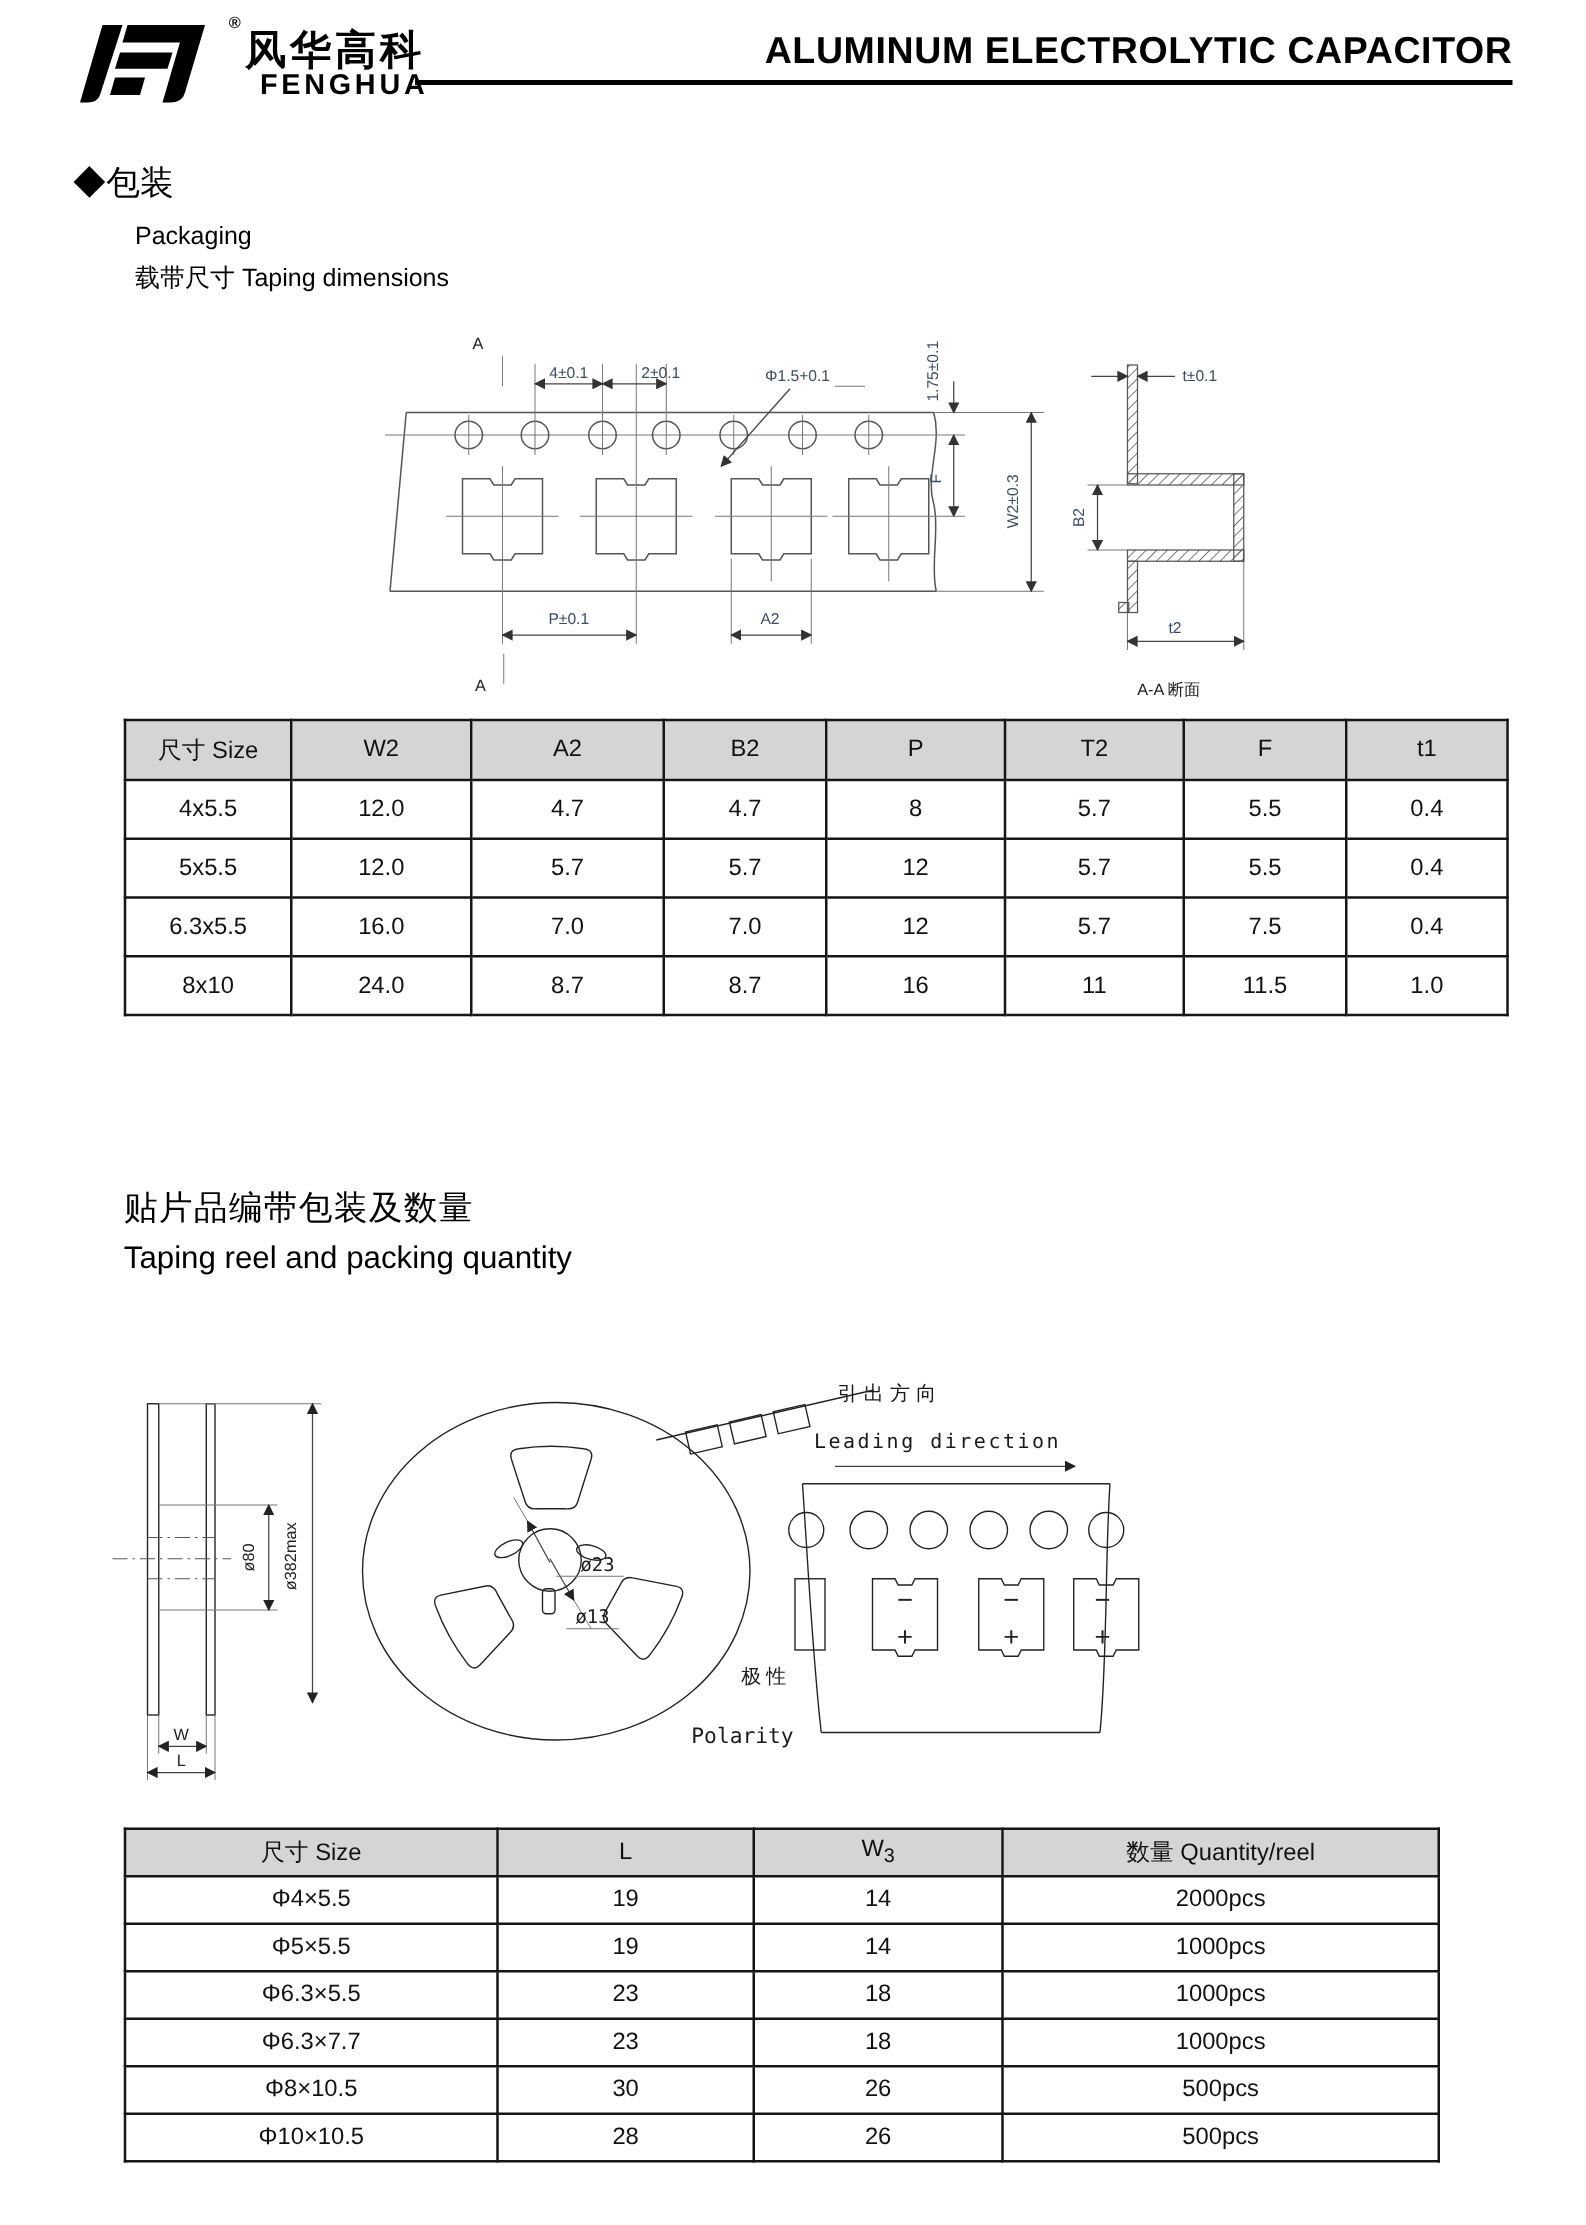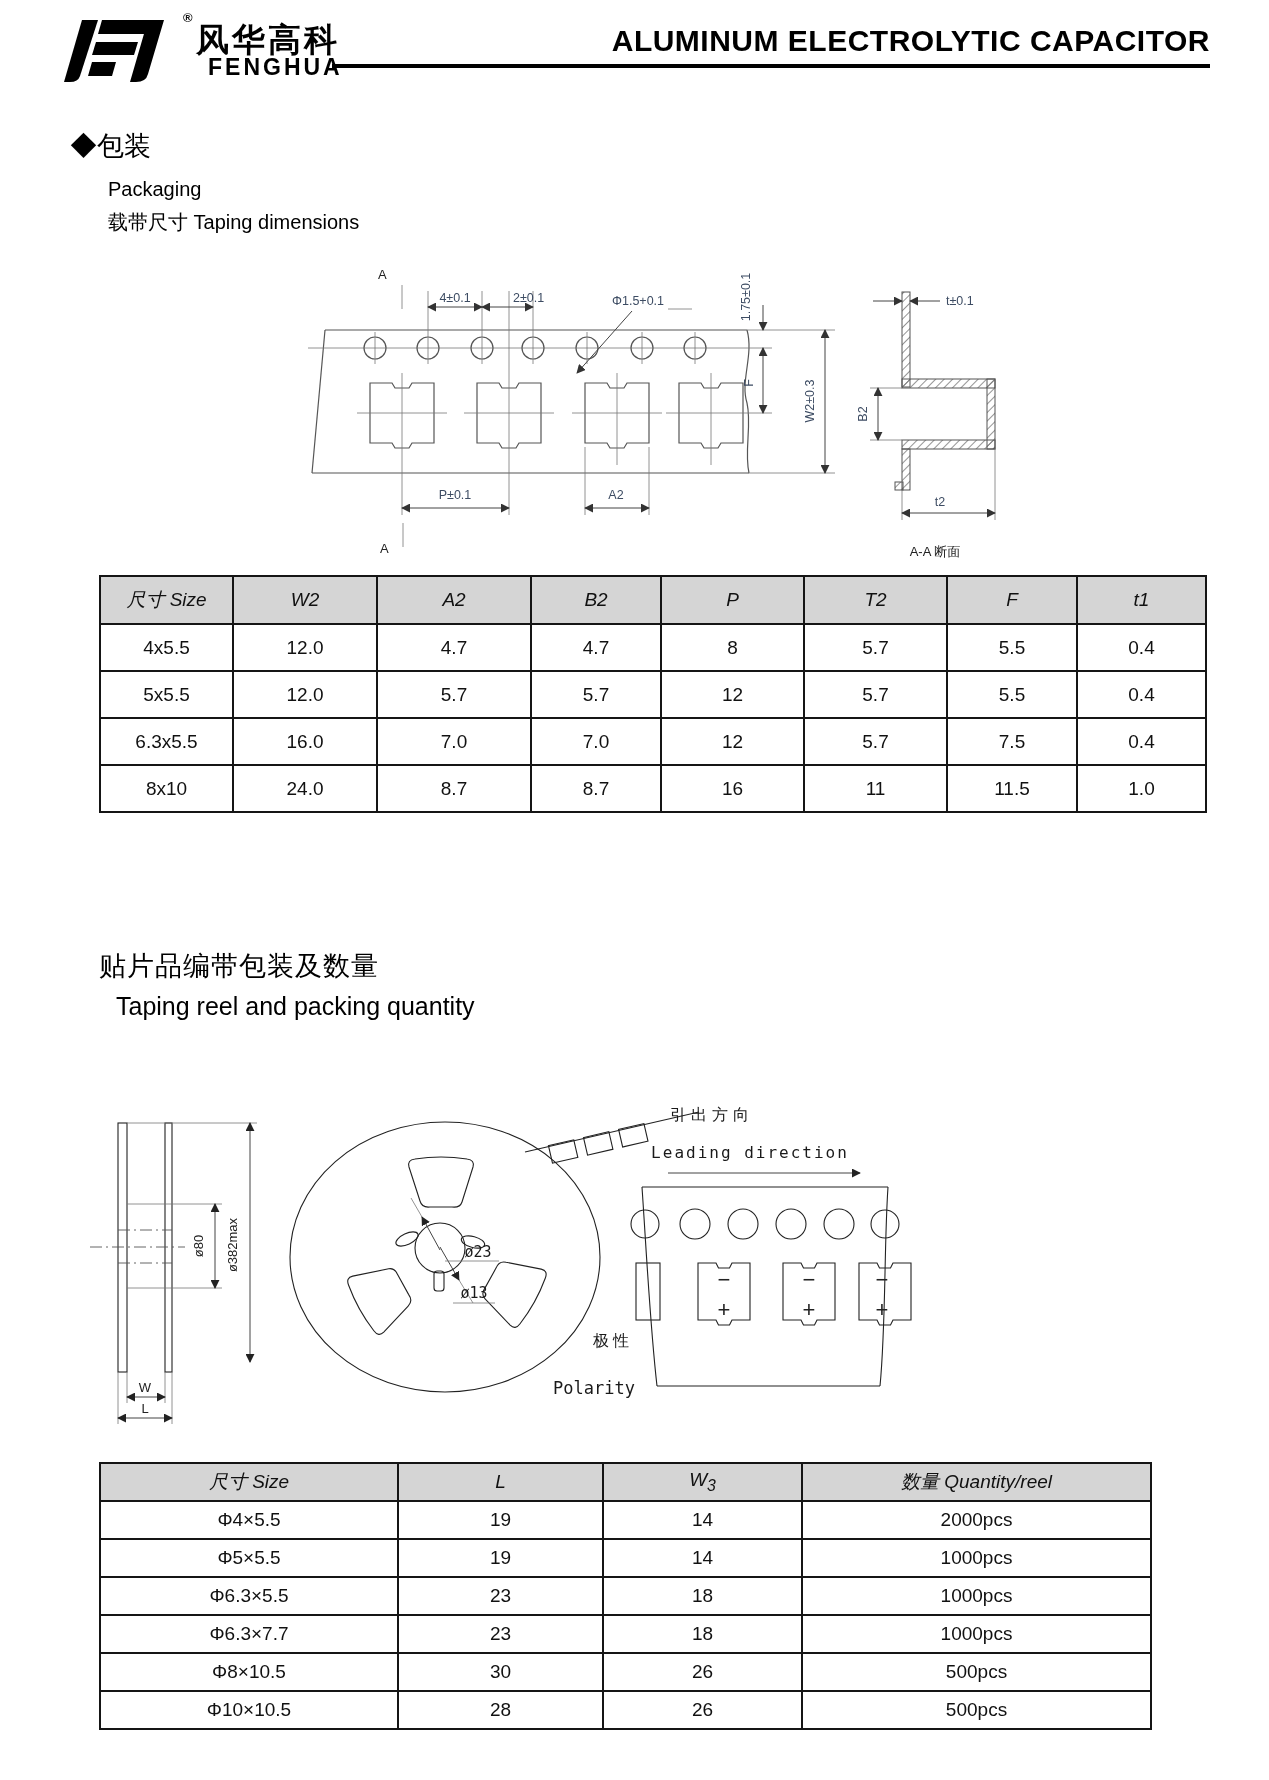--- a/index.html
+++ b/index.html
@@ -14,21 +14,21 @@
   .header-rule{height:4px;background:#000;}
   
   .h-cn-big{font-size:27px;color:#000;}
   .h-sub{font-size:20px;color:#000;margin-left:28px;}
   .h2-cn{font-size:27px;color:#000;letter-spacing:1px;}
   .h2-en{font-size:25px;color:#000;}
   
   table.spec{border-collapse:collapse;table-layout:fixed;}
   table.spec td,table.spec th{border:2px solid #151515;text-align:center;vertical-align:middle;
       font-size:19px;font-weight:normal;padding:0;overflow:hidden;}
-  table.spec th{background:#d5d5d5;font-style:italic;}
+  table.spec th{background:#d5d5d5;}
   
   svg text{font-family:"Liberation Sans", sans-serif;}
   .ln{stroke:#555;fill:none;stroke-width:1.2;}
   .lnd{stroke:#222;fill:none;stroke-width:1.1;}
   .thin{stroke:#777;fill:none;stroke-width:0.8;}
   .dim{stroke:#444;fill:none;stroke-width:1;}
   .dashdot{stroke:#555;fill:none;stroke-width:0.9;stroke-dasharray:12 4 2 4;}
   .lbl{font-size:12.5px;fill:#3d4c63;}
   .lblk{font-size:13px;fill:#222;}
   .cadtxt{font-family:"DejaVu Sans Mono", monospace;fill:#1a1a1a;}
@@ -47,21 +47,21 @@
       <path d="M90,8 L106,8 L90,62 Q88,70 78,70 L72,70 Z" fill="#000"></path>
       <path d="M34,50 L58,50 L54,64 L30,64 Z" fill="#000"></path>
     </svg>
   </div>
   <div class="abs reg" style="left:183px;top:10px;">®</div>
   <div class="abs brand-cn" style="left:196px;top:18px;">风华高科</div>
   <div class="abs brand-en" style="left:208px;top:54px;">FENGHUA</div>
   <div class="abs doc-title" style="right:59px;top:24px;">ALUMINUM ELECTROLYTIC CAPACITOR</div>
   <div class="abs header-rule" style="left:332px;top:64px;width:878px;"></div>
 
-  <div class="abs h-cn-big" style="left:58px;top:128px;margin-left:12px;">◆包装</div>
+  <div class="abs h-cn-big" style="left:58px;top:128px;">◆包装</div>
   <div class="abs h-sub" style="left:80px;top:178px;">Packaging</div>
   <div class="abs h-sub" style="left:80px;top:209px;">载带尺寸  Taping dimensions</div>
 
   <svg class="abs" style="left:300px;top:225px;" width="770" height="340" viewBox="0 0 770 340">
     <defs>
       <marker id="ah1" viewBox="0 0 10 10" refX="9" refY="5" markerWidth="9" markerHeight="9" orient="auto-start-reverse">
         <path d="M0,0 L10,5 L0,10 z" fill="#333"></path>
       </marker>
       <pattern id="hatch1" width="6" height="6" patternUnits="userSpaceOnUse" patternTransform="rotate(45)">
         <line x1="0" y1="0" x2="0" y2="6" stroke="#666" stroke-width="1.4"></line>
@@ -243,21 +243,21 @@
           <td>8.7</td>
           <td>16</td>
           <td>11</td>
           <td>11.5</td>
           <td>1.0</td>
     </tr>
   </tbody>
     </table>
 
   <div class="abs h2-cn" style="left:99px;top:948px;">贴片品编带包装及数量</div>
-  <div class="abs h2-en" style="left:116px;top:992px;">Taping reel and packing quantity</div>
+  <div class="abs h2-en" style="left:99px;top:992px;">Taping reel and packing quantity</div>
 
   <svg class="abs" style="left:85px;top:1095px;" width="950" height="330" viewBox="0 0 950 330">
     <defs>
       <marker id="ah2" viewBox="0 0 10 10" refX="9" refY="5" markerWidth="9" markerHeight="9" orient="auto-start-reverse">
         <path d="M0,0 L10,5 L0,10 z" fill="#222"></path>
       </marker>
     </defs>
 
     <g>
       <rect class="lnd" x="33" y="28" width="9" height="249"></rect>

